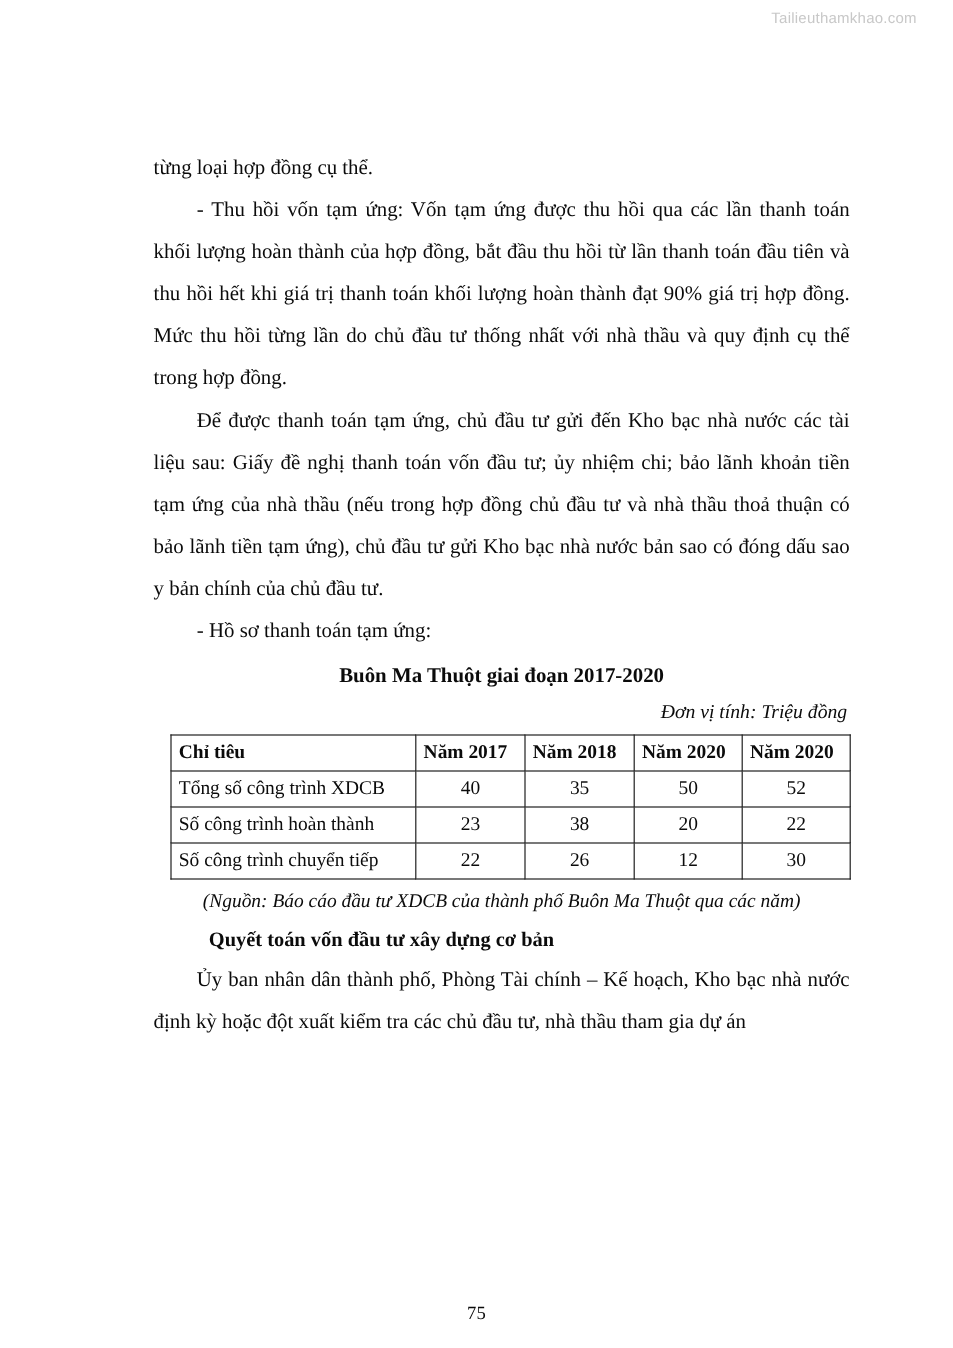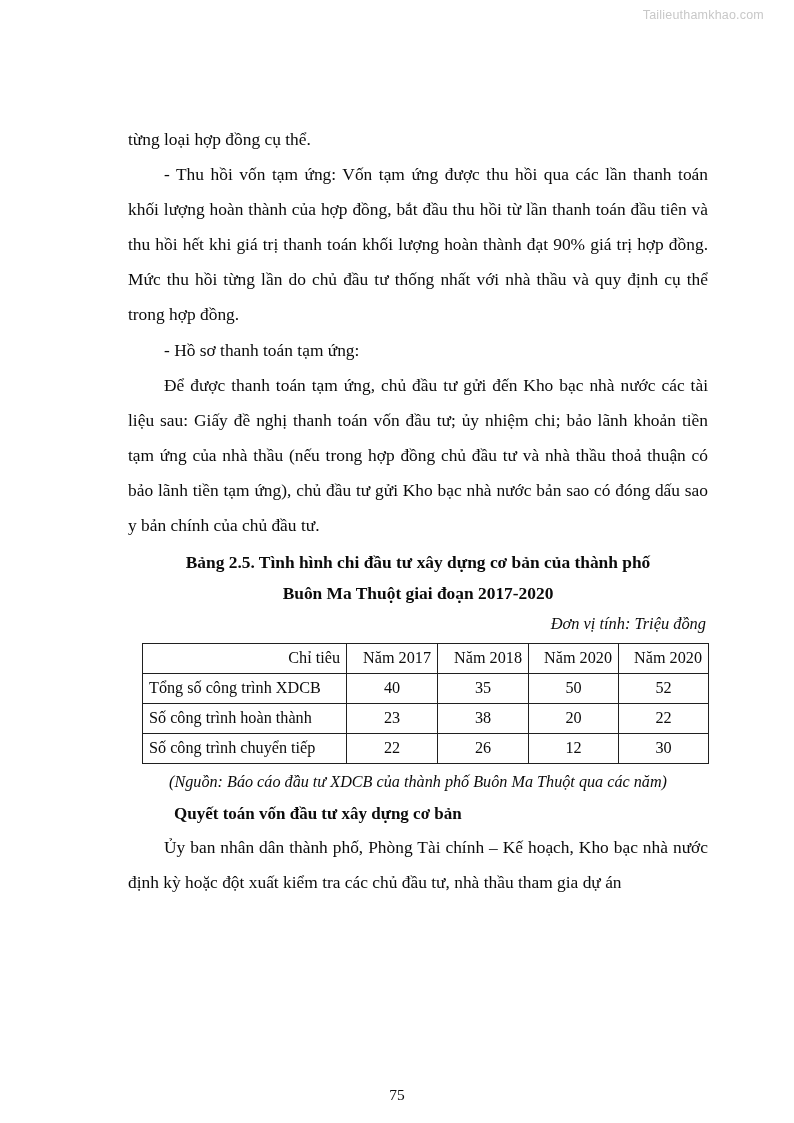--- a/index.html
+++ b/index.html
@@ -83,22 +83,22 @@
   table.data-table th,
   table.data-table td {
     border: 1px solid #202020;
     font-size: 16.2px;
     line-height: 1.15;
     padding: 4px 6px;
     vertical-align: middle;
     height: 21px;
   }
   table.data-table th {
-    font-weight: normal;
-    text-align: right;
+    font-weight: bold;
+    text-align: left;
   }
   table.data-table td.label {
     text-align: left;
     padding-left: 6px;
   }
   table.data-table td.num {
     text-align: center;
   }
   col.c0 { width: 204px; }
   col.c1 { width: 91px; }
@@ -139,26 +139,25 @@
 <div class="page">
 
   <div class="watermark">Tailieuthamkhao.com</div>
 
   <div class="body-area">
 
     <p class="para noindent">từng loại hợp đồng cụ thể.</p>
 
     <p class="para indent">- Thu hồi vốn tạm ứng: Vốn tạm ứng được thu hồi qua các lần thanh toán khối lượng hoàn thành của hợp đồng, bắt đầu thu hồi từ lần thanh toán đầu tiên và thu hồi hết khi giá trị thanh toán khối lượng hoàn thành đạt 90% giá trị hợp đồng. Mức thu hồi từng lần do chủ đầu tư thống nhất với nhà thầu và quy định cụ thể trong hợp đồng.</p>
 
+    <p class="para indent">Để được thanh toán tạm ứng, chủ đầu tư gửi đến Kho bạc nhà nước các tài liệu sau: Giấy đề nghị thanh toán vốn đầu tư; ủy nhiệm chi; bảo lãnh khoản tiền tạm ứng của nhà thầu (nếu trong hợp đồng chủ đầu tư và nhà thầu thoả thuận có bảo lãnh tiền tạm ứng), chủ đầu tư gửi Kho bạc nhà nước bản sao có đóng dấu sao y bản chính của chủ đầu tư.</p>
+
     <p class="para indent">- Hồ sơ thanh toán tạm ứng:</p>
 
-    <p class="para indent">Để được thanh toán tạm ứng, chủ đầu tư gửi đến Kho bạc nhà nước các tài liệu sau: Giấy đề nghị thanh toán vốn đầu tư; ủy nhiệm chi; bảo lãnh khoản tiền tạm ứng của nhà thầu (nếu trong hợp đồng chủ đầu tư và nhà thầu thoả thuận có bảo lãnh tiền tạm ứng), chủ đầu tư gửi Kho bạc nhà nước bản sao có đóng dấu sao y bản chính của chủ đầu tư.</p>
-
     <div class="table-title">
-      <span>Bảng 2.5. Tình hình chi đầu tư xây dựng cơ bản của thành phố</span>
       <span class="line2">Buôn Ma Thuột giai đoạn 2017-2020</span>
     </div>
 
     <p class="unit-line">Đơn vị tính: Triệu đồng</p>
 
     <table class="data-table">
       <colgroup>
         <col class="c0">
           <col class="c1">
           <col class="c2">

